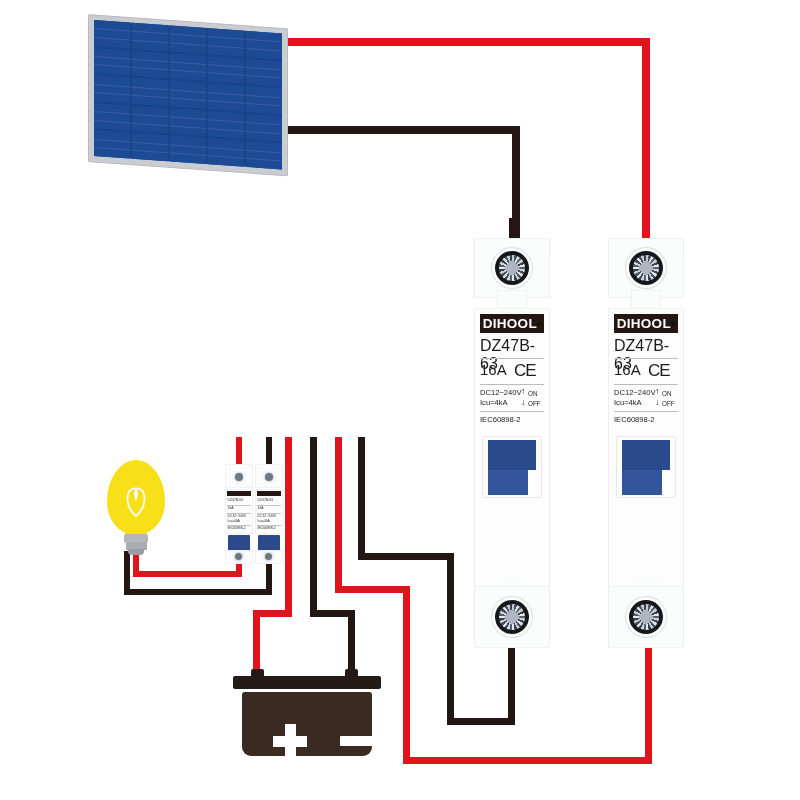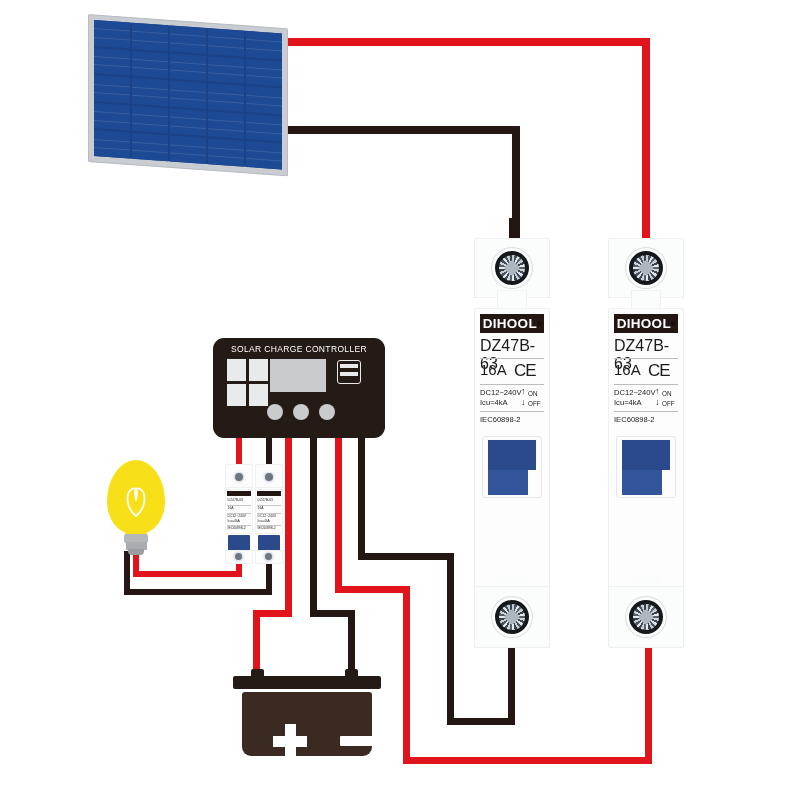--- a/index.html
+++ b/index.html
@@ -272,35 +272,20 @@
       </div>
     </div>
     <div class="bk-bottab"></div>
     <div class="bk-botcap"></div>
     <div class="term" style="left:17px;bottom:10px;">
       <div class="ring"></div>
       <div class="screw"></div>
     </div>
   </div>
 
-  <div id="charge-controller">
-    <div id="cc-title">SOLAR CHARGE CONTROLLER</div>
-    <div class="cc-sq" style="left:14px;top:21px;"></div>
-    <div class="cc-sq" style="left:36px;top:21px;"></div>
-    <div class="cc-sq" style="left:14px;top:46px;"></div>
-    <div class="cc-sq" style="left:36px;top:46px;"></div>
-    <div id="cc-display"></div>
-    <div id="cc-usb">
-      <i style="top:2.5px;"></i>
-      <i style="top:11px;"></i>
-    </div>
-    <div class="cc-btn" style="left:54px;"></div>
-    <div class="cc-btn" style="left:80px;"></div>
-    <div class="cc-btn" style="left:106px;"></div>
-  </div>
 
   <div class="mini" id="mini-1" style="left:225px;top:464px;">
     <div class="mtop"></div>
     <div class="mterm"></div>
     <div class="mbody">
       <div class="mbrand"></div>
       <div class="mtxt" style="top:9px;">DZ47B-63</div>
       <div class="mline" style="top:16px;"></div>
       <div class="mtxt" style="top:17px;">16A</div>
       <div class="mline" style="top:24px;"></div>

